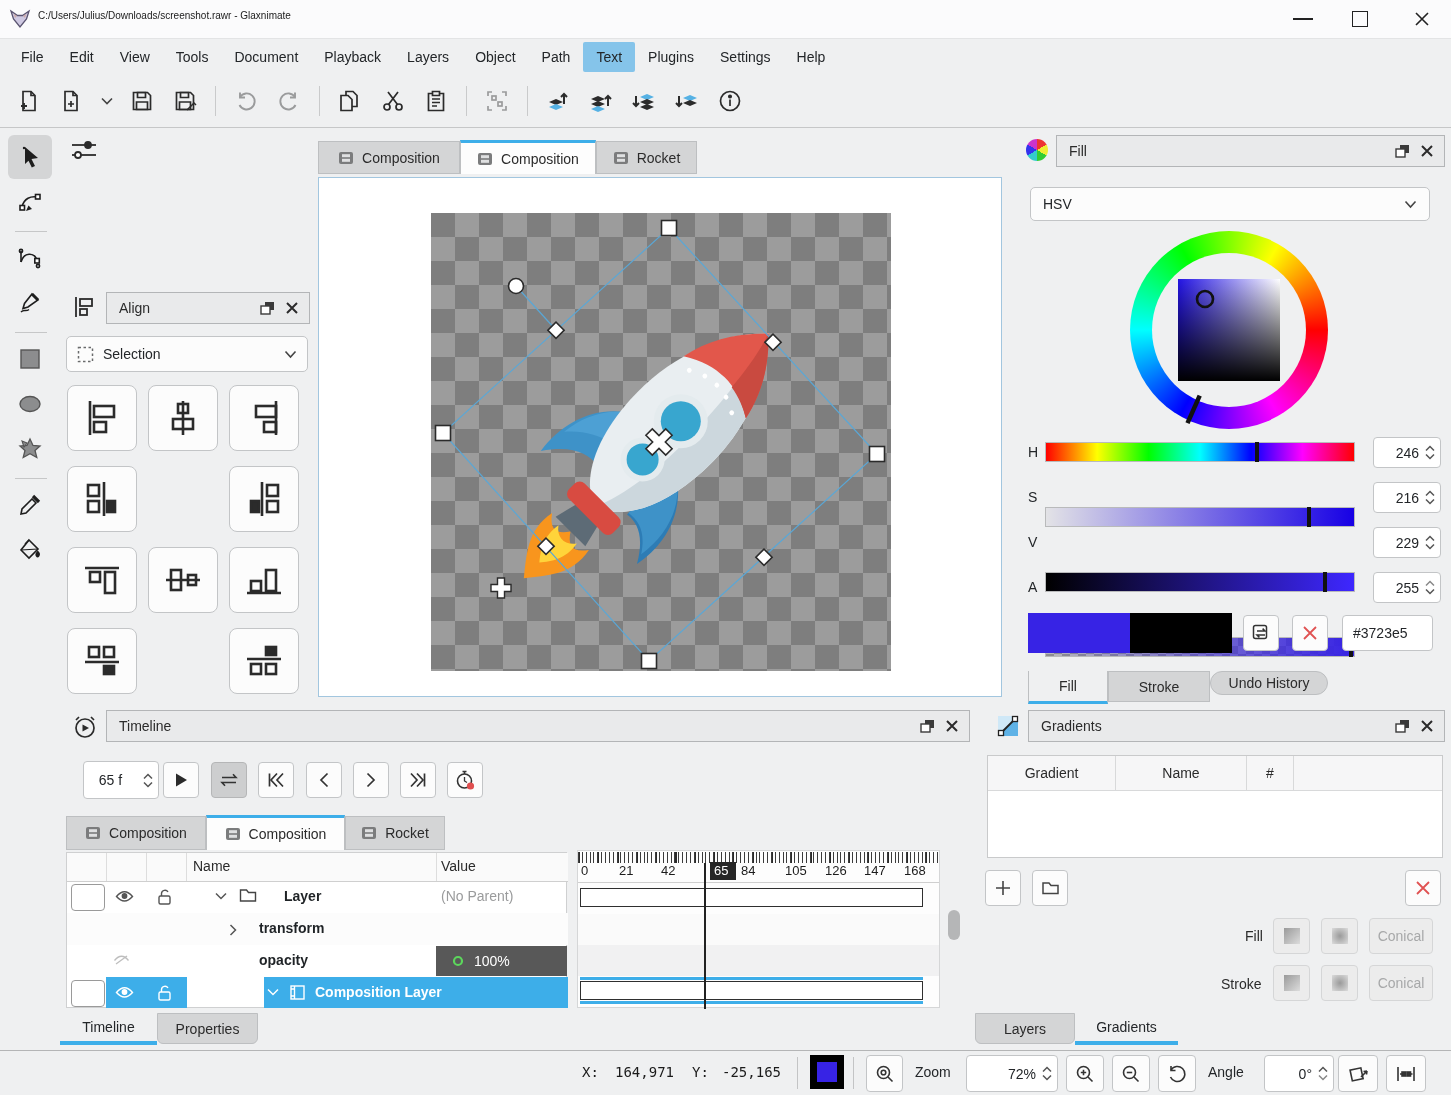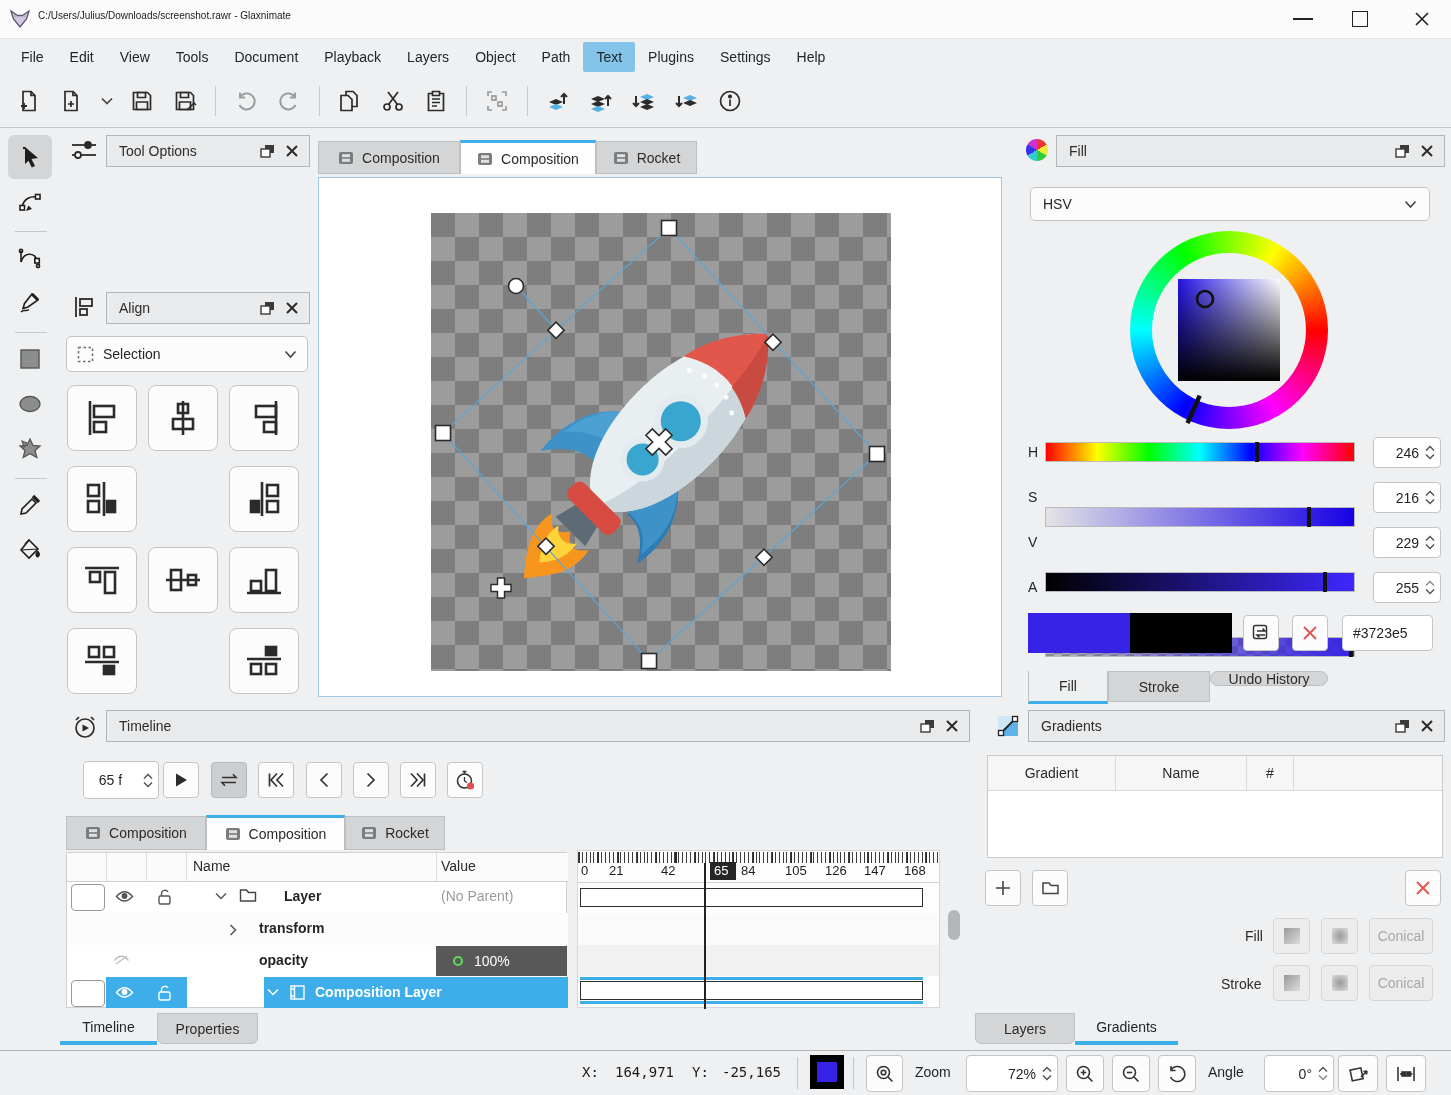--- a/index.html
+++ b/index.html
@@ -275,36 +275,20 @@
   </div>
 
   <span class="abs" style="left:70px;top:138px;">
       <svg width="28" height="24" viewBox="0 0 28 24" fill="none" stroke="#2b2b2b" stroke-width="1.8">
         <path d="M2 7 H26"></path>
         <circle cx="18" cy="7" r="3" fill="#2b2b2b"></circle>
         <path d="M2 17 H26"></path>
         <circle cx="8" cy="17" r="3" fill="#fff"></circle>
       </svg>
     </span>
-  <div class="panel-hd abs" style="left:106px;top:135px;width:204px;">
-    <span class="hd-title">Tool Options</span>
-    <span class="hd-icons">
-      <span>
-          <svg width="15" height="14" viewBox="0 0 15 14">
-            <rect x="5" y="1" width="9" height="8" fill="#3a3a3a"></rect>
-            <rect x="1" y="5" width="9" height="8" fill="#fff" stroke="#3a3a3a" stroke-width="1.4"></rect>
-          </svg>
-        </span>
-      <span>
-          <svg width="14" height="14" viewBox="0 0 14 14">
-            <path d="M2 2 L12 12 M12 2 L2 12" stroke="#2b2b2b" stroke-width="2"></path>
-          </svg>
-        </span>
-    </span>
-  </div>
 
   <span class="abs" style="left:72px;top:295px;">
       <svg width="26" height="24" viewBox="0 0 26 24" fill="none" stroke="#2b2b2b" stroke-width="1.8">
         <path d="M4 2 V22"></path>
         <rect x="8" y="4" width="12" height="7"></rect>
         <rect x="8" y="14" width="7" height="6"></rect>
       </svg>
     </span>
   <div class="panel-hd abs" style="left:106px;top:292px;width:204px;">
     <span class="hd-title">Align</span>
@@ -592,21 +576,21 @@
   <div class="abs" style="left:1342px;top:615px;width:91px;height:36px;background:#fff;border:1px solid #c3c5c7;border-radius:4px;display:flex;align-items:center;padding-left:10px;box-sizing:border-box;">
       <span>#3723e5</span>
     </div>
 
   <div class="tab active-bottom abs" style="left:1028px;top:671px;width:80px;height:33px;">
       <span>Fill</span>
     </div>
   <div class="tab abs" style="left:1108px;top:671px;width:102px;height:31px;">
       <span>Stroke</span>
     </div>
-  <div class="tab abs" style="left:1210px;top:671px;width:118px;height:15px;border-radius:15px;">
+  <div class="tab abs" style="left:1210px;top:671px;width:118px;height:24px;border-radius:15px;">
       <span>Undo History</span>
     </div>
 
   <span class="abs" style="left:72px;top:714px;">
       <svg width="26" height="26" viewBox="0 0 26 26" fill="none" stroke="#2b2b2b" stroke-width="1.7">
         <circle cx="13" cy="14" r="9"></circle>
         <path d="M4 6 L7 3 M22 6 L19 3"></path>
         <path d="M10.5 10.5 L17 14 L10.5 17.5 Z" fill="#2b2b2b" stroke="none"></path>
       </svg>
     </span>
@@ -797,21 +781,21 @@
           </svg>
         </span>
       <span class="abs treename" style="left:248px;top:7px;color:#fff;">Composition Layer</span>
     </div>
   </div>
 
   <div class="abs" style="left:577px;top:850px;width:363px;height:158px;background:#fdfdfd;border:1px solid #d5d6d7;box-sizing:border-box;">
     <div class="ruler-ticks abs" style="left:0;top:1px;width:361px;height:11px;"></div>
     <div class="abs" style="left:0;top:0;width:361px;height:31px;border-bottom:1px solid #cfcfcf;">
       <span class="rlabel" style="left:3px;">0</span>
-      <span class="rlabel" style="left:31px;">21</span>
+      <span class="rlabel" style="left:41px;">21</span>
       <span class="rlabel" style="left:83px;">42</span>
       <span class="rlabel cur" style="left:132px;">65</span>
       <span class="rlabel" style="left:163px;">84</span>
       <span class="rlabel" style="left:207px;">105</span>
       <span class="rlabel" style="left:247px;">126</span>
       <span class="rlabel" style="left:286px;">147</span>
       <span class="rlabel" style="left:326px;">168</span>
     </div>
     <div class="abs" style="left:2px;top:37px;width:343px;height:19px;background:#fff;border:1.5px solid #2f2f2f;box-sizing:border-box;"></div>
     <div class="abs" style="left:0;top:63px;width:361px;height:31px;background:#fafafa;"></div>

